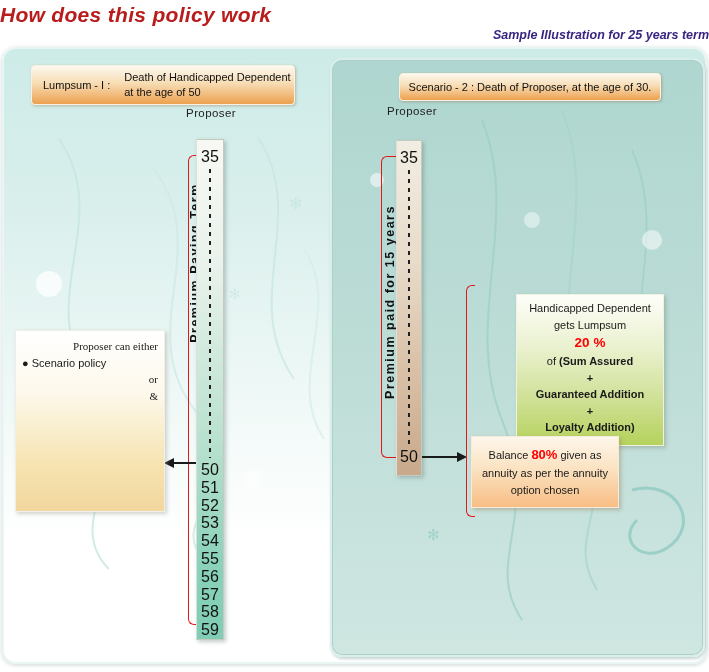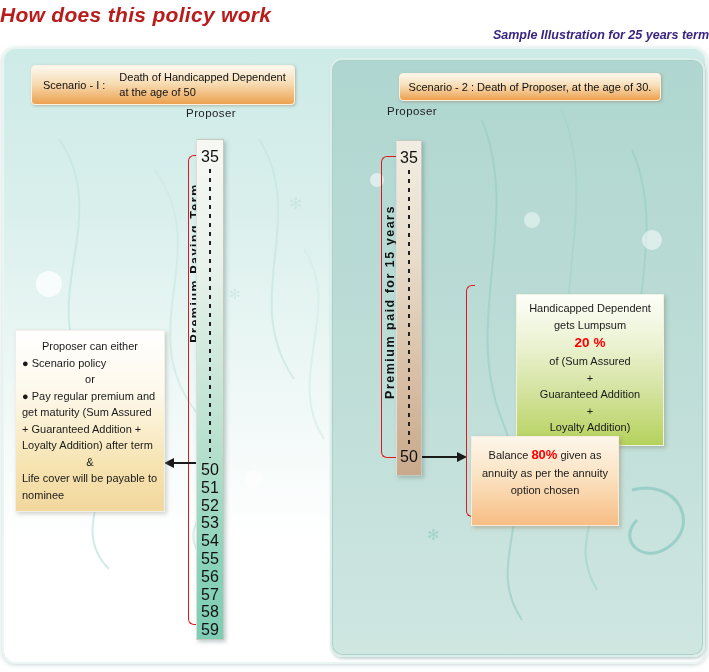--- a/index.html
+++ b/index.html
@@ -61,31 +61,31 @@
   .al1{left:169px;top:413px;width:23px;}
   .al2{left:90px;top:396px;width:36px;}
   .arrow-head{position:absolute;width:0;height:0;border-top:5px solid transparent;border-bottom:5px solid transparent;}
   .ah1{left:160px;top:409px;border-right:10px solid #1a1a1a;}
   .ah2{left:125px;top:392px;border-left:10px solid #1a1a1a;}
 
   .info-box{position:absolute;left:11px;top:281px;width:150px;height:182px;
          background:linear-gradient(to bottom,#ffffff 0%,#fdf8ea 35%,#f6e3b0 75%,#f2d79e 100%);
          border:1px solid #efefe8;box-shadow:2px 2px 4px rgba(150,148,135,.4);
          font-size:11px;line-height:1.5;padding:7px 6px;box-sizing:border-box;}
-  .center{text-align:center;}
-  .bold{font-weight:normal;}
+  .center{text-align:right;font-family:Liberation Serif, serif;}
+  .bold{font-weight:bold;}
 
   .green-box{position:absolute;left:139px;top:234px;width:148px;height:152px;box-sizing:border-box;
          background:linear-gradient(to bottom,#fdfef9 0%,#eaf1cf 35%,#cfe095 70%,#b5d25c 100%);
          border:1px solid #eef2e2;box-shadow:2px 2px 4px rgba(125,140,115,.45);
          font-size:11px;text-align:center;line-height:1.5;padding:5px 2px;margin-left:45px;}
   .pct-line{font-size:13.5px;font-weight:bold;color:#ff0000;}
   .pct-inline{font-size:13px;font-weight:bold;color:#ff0000;}
 
-  .orange-box{position:absolute;left:139px;top:376px;width:148px;height:90px;box-sizing:border-box;
+  .orange-box{position:absolute;left:139px;top:376px;width:148px;height:72px;box-sizing:border-box;
          background:linear-gradient(to bottom,#fdf6eb 0%,#fbe3c2 45%,#f8bd84 100%);
          border:1px solid #f6ecdd;box-shadow:2px 2px 4px rgba(150,130,100,.45);
          font-size:11px;text-align:center;line-height:1.55;padding:8px 8px;}
 </style>
 </head>
 <body>
 
 <div id="stage">
   <div class="title">How does this policy work</div>
   <div class="subtitle">Sample Illustration for 25 years term</div>
@@ -98,21 +98,21 @@
       <path d="M300,200 C340,260 280,330 320,390" stroke="#d4ece8" stroke-width="2" fill="none" opacity="0.7"></path>
       <circle cx="45" cy="235" r="13" fill="#ffffff" opacity="0.75"></circle>
       <circle cx="85" cy="300" r="6" fill="#ffffff" opacity="0.6"></circle>
       <circle cx="250" cy="430" r="9" fill="#ffffff" opacity="0.5"></circle>
       <text x="140" y="345" font-size="22" fill="#c2e3dd" opacity="0.9">✻</text>
       <text x="285" y="160" font-size="16" fill="#c9e7e2" opacity="0.9">✻</text>
       <text x="225" y="250" font-size="14" fill="#cfeae5" opacity="0.9">✻</text>
     </svg>
 
     <div class="scenario-header sc1">
-      <span class="sc-label">Scenario - I :</span>
+      <span class="sc-label">Lumpsum - I :</span>
       <div class="sc-desc">
         <div>Death of Handicapped Dependent</div>
         <div>at the age of 50</div>
       </div>
     </div>
 
     <div class="person-label p1">Proposer</div>
     <div class="axis-label a1">Premium Paying Term</div>
     <div class="bracket b1"></div>
 
@@ -133,23 +133,21 @@
       </div>
     </div>
 
     <div class="arrow-line al1"></div>
     <div class="arrow-head ah1"></div>
 
     <div class="info-box">
       <div class="center">Proposer can either</div>
       <div>● Scenario policy</div>
       <div class="center">or</div>
-      <div><span>● Pay regular premium and get maturity </span><span class="bold">(Sum Assured + Guaranteed Addition + Loyalty Addition)</span><span> after term</span></div>
       <div class="center">&amp;</div>
-      <div>Life cover will be payable to nominee</div>
     </div>
 
     <div class="panel-right">
       <svg class="deco" width="371" height="595" viewBox="0 0 371 595">
         <path d="M150,60 C190,160 130,260 170,360 S150,500 190,560" stroke="#9bcfc8" stroke-width="2" fill="none" opacity="0.7"></path>
         <path d="M230,50 C270,150 210,250 250,350 S230,470 265,530" stroke="#a5d4cd" stroke-width="2" fill="none" opacity="0.7"></path>
         <path d="M300,90 C340,180 280,280 320,370" stroke="#9bcfc8" stroke-width="2" fill="none" opacity="0.65"></path>
         <path d="M60,200 C95,270 45,340 85,410" stroke="#a5d4cd" stroke-width="2" fill="none" opacity="0.6"></path>
         <path d="M300,430 c45,-12 70,35 35,58 c-25,16 -50,-8 -30,-28" stroke="#8fcac2" stroke-width="3" fill="none" opacity="0.8"></path>
         <circle cx="320" cy="180" r="10" fill="#ffffff" opacity="0.5"></circle>

